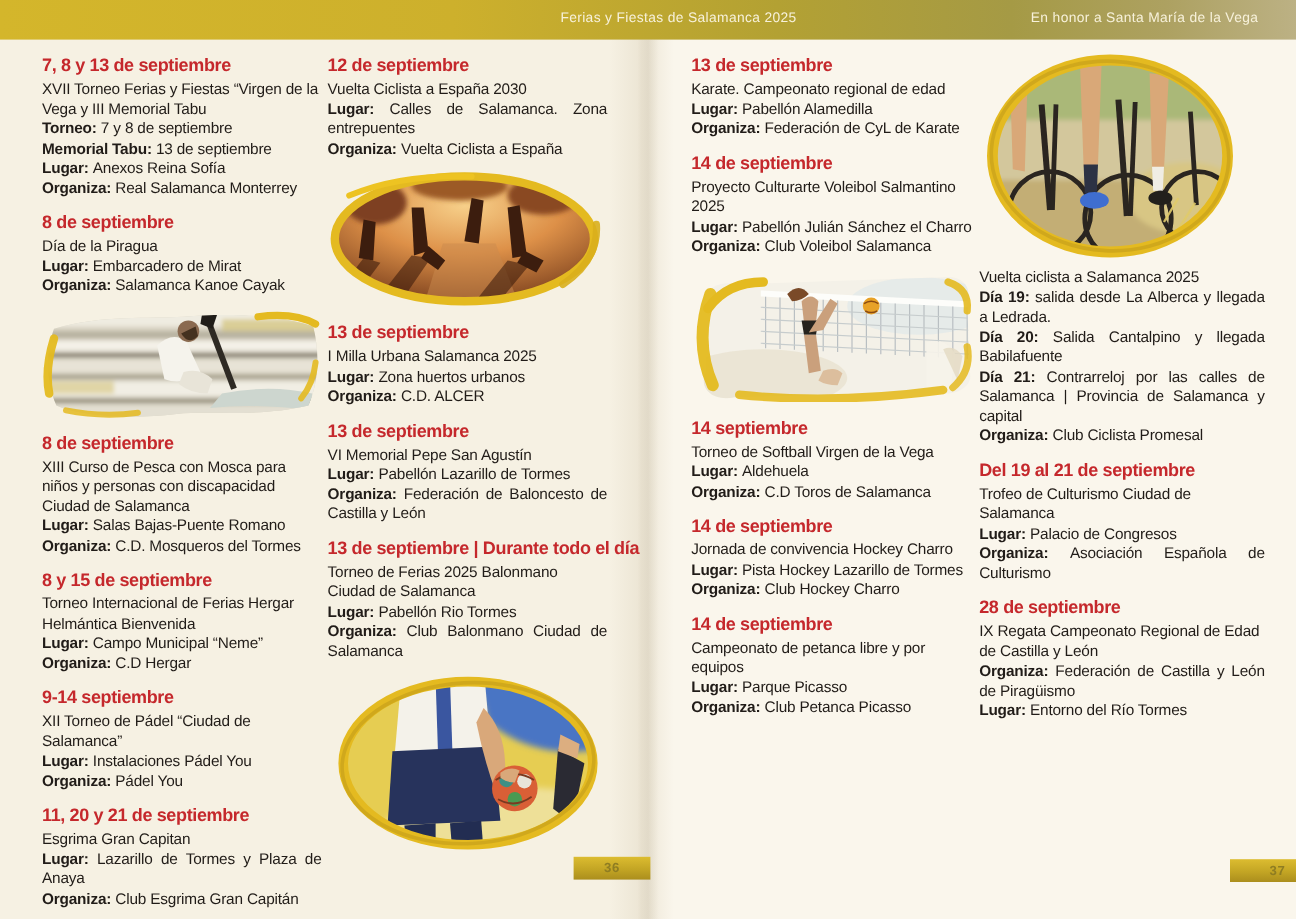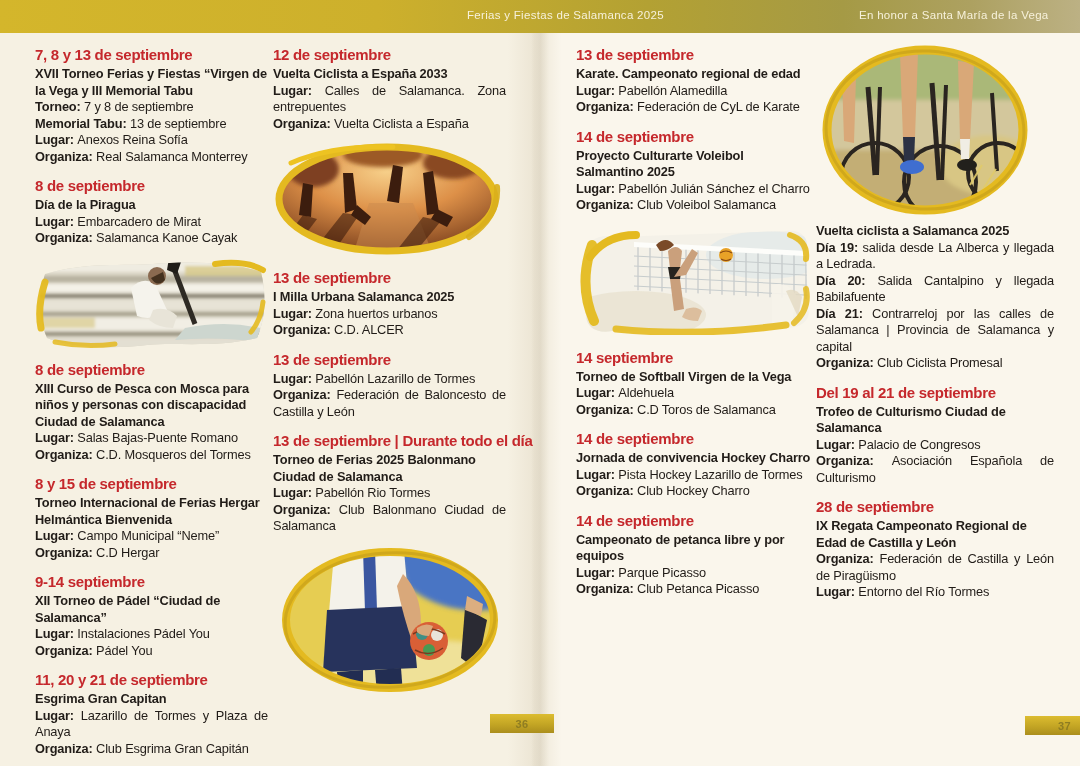--- a/index.html
+++ b/index.html
@@ -20,41 +20,41 @@
   #header-title-right{left:859px;}
 
   .col{position:absolute;top:45px;}
   #col-0{left:35px;width:233px;}
   #col-1{left:273px;width:233px;}
   #col-2{left:576px;width:236px;}
   #col-3{left:816px;width:238px;}
 
   .event{margin-bottom:11px;font-size:12.8px;line-height:16.5px;letter-spacing:-0.15px;}
   .event .date{color:#c5282c;font-size:15px;line-height:19px;font-weight:bold;margin-bottom:2px;white-space:nowrap;letter-spacing:-0.3px;}
-  .event .title{font-weight:bold;}
+  .event .title{font-weight:normal;}
   .event .line{text-align:justify;}
   .event .lbl{font-weight:bold;}
 
   .photo{position:relative;}
   #kayak-photo{width:233px;height:92px;margin:5px 0 10px;}
   #running-photo{width:228px;height:112px;margin:9px 0 13px;}
   #cyclists-photo{width:210px;height:170px;margin:0 0 8px 4px;}
   #volleyball-photo{width:236px;height:110px;margin:8px 0 13px;}
   #handball-photo{width:222px;height:148px;margin:6px 0 0 6px;}
   .photo svg{display:block;width:100%;height:100%;}
 
   .gutter{position:absolute;top:33px;left:531px;width:18px;height:733px;
     background:linear-gradient(90deg,rgba(110,92,55,0) 0%,rgba(110,92,55,.10) 50%,rgba(110,92,55,0) 100%);}
 
   .pagenum{
     position:absolute;height:19px;display:flex;align-items:center;justify-content:center;
     background:linear-gradient(180deg,#dcbc30 0%,#c3a524 55%,#ab8e1d 100%);
     color:#8f7d22;font-size:11px;font-weight:bold;letter-spacing:.5px;
   }
-  #pagenum-left{left:478px;top:714px;width:64px;margin-left:12px;}
+  #pagenum-left{left:478px;top:714px;width:64px;}
   #pagenum-right{left:1025px;top:716px;width:53px;padding-left:13px;}
 </style>
 </head>
 <body>
 
 <div class="header-bar"></div>
 <div class="header-title" id="header-title-left">Ferias y Fiestas de Salamanca 2025</div>
 <div class="header-title" id="header-title-right">En honor a Santa María de la Vega</div>
 
 <div class="gutter"></div>
@@ -136,21 +136,21 @@
     <div class="event">
       <div class="date">11, 20 y 21 de septiembre</div>
       <div class="title">Esgrima Gran Capitan</div>
       <div class="line"><span class="lbl">Lugar: </span>Lazarillo de Tormes y Plaza de Anaya</div>
       <div class="line"><span class="lbl">Organiza: </span>Club Esgrima Gran Capitán</div>
     </div>
   </div>
 <div class="col" id="col-1">
     <div class="event">
       <div class="date">12 de septiembre</div>
-      <div class="title">Vuelta Ciclista a España 2033</div>
+      <div class="title">Vuelta Ciclista a España 2030</div>
       <div class="line"><span class="lbl">Lugar: </span>Calles de Salamanca. Zona entrepuentes</div>
       <div class="line"><span class="lbl">Organiza: </span>Vuelta Ciclista a España</div>
     </div>
     <div class="photo" id="running-photo">
     <svg viewBox="0 0 228 112" preserveAspectRatio="none">
       <defs>
         <clipPath id="rclip">
             <ellipse cx="114" cy="56" rx="110" ry="54"></ellipse>
           </clipPath>
         <radialGradient id="rglow" cx="0.5" cy="0.25" r="0.8">
@@ -190,20 +190,21 @@
     </svg>
   </div>
     <div class="event">
       <div class="date">13 de septiembre</div>
       <div class="title">I Milla Urbana Salamanca 2025</div>
       <div class="line"><span class="lbl">Lugar: </span>Zona huertos urbanos</div>
       <div class="line"><span class="lbl">Organiza: </span>C.D. ALCER</div>
     </div>
     <div class="event">
       <div class="date">13 de septiembre</div>
+      <div class="title">VI Memorial Pepe San Agustín</div>
       <div class="line"><span class="lbl">Lugar: </span>Pabellón Lazarillo de Tormes</div>
       <div class="line"><span class="lbl">Organiza: </span>Federación de Baloncesto de Castilla y León</div>
     </div>
     <div class="event">
       <div class="date">13 de septiembre | Durante todo el día</div>
       <div class="title">Torneo de Ferias 2025 Balonmano Ciudad de Salamanca</div>
       <div class="line"><span class="lbl">Lugar: </span>Pabellón Rio Tormes</div>
       <div class="line"><span class="lbl">Organiza: </span>Club Balonmano Ciudad de Salamanca</div>
     </div>
     <div class="photo" id="handball-photo">

